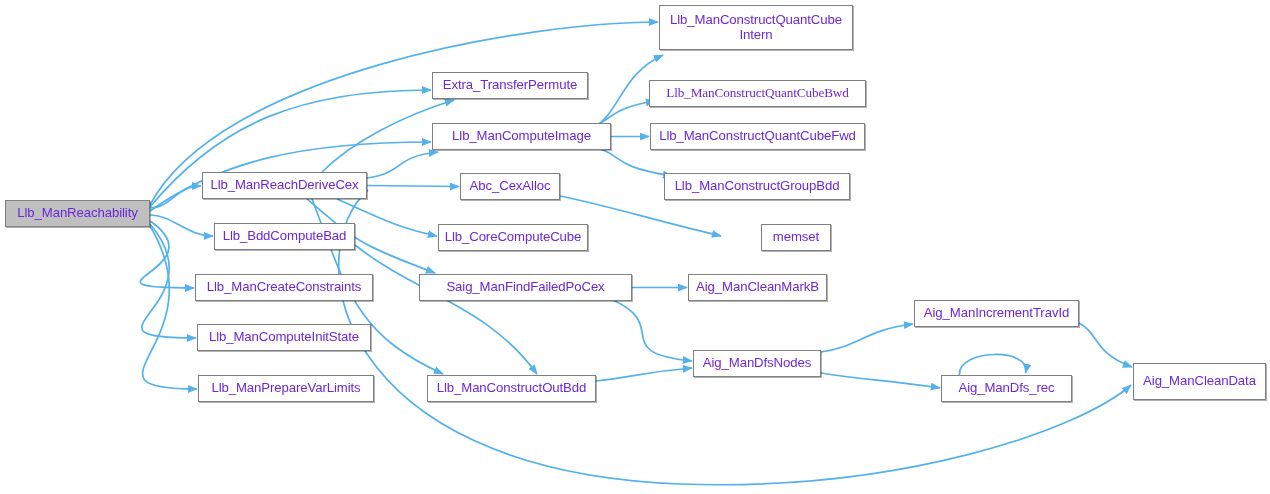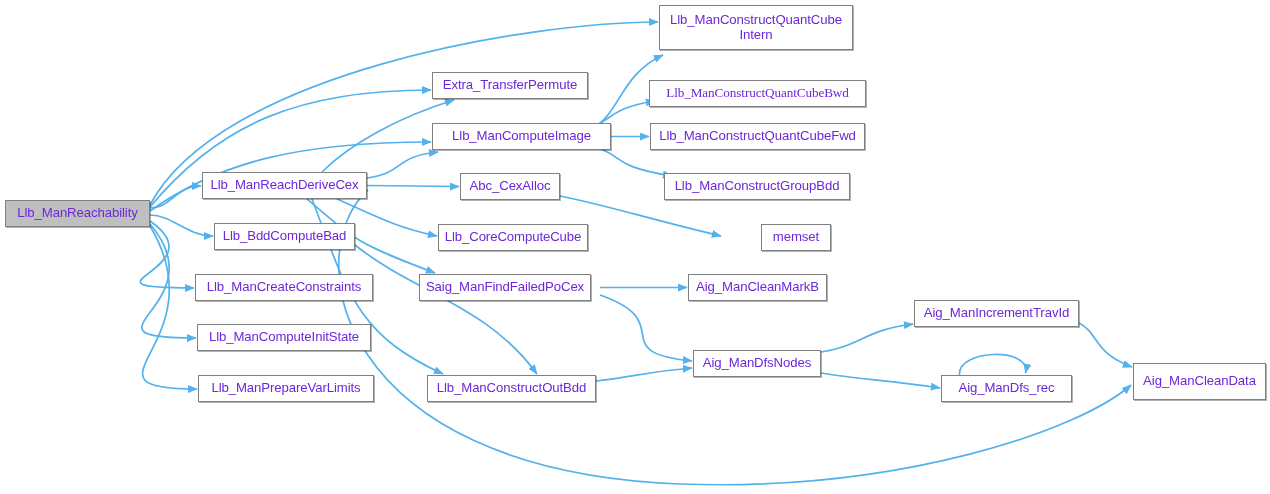--- a/index.html
+++ b/index.html
@@ -76,21 +76,21 @@
       <div class="node root" style="left: 5px; top: 200px; width: 145px; height: 27px;"><span class="lbl">Llb_ManReachability</span></div>
       <div class="node" style="left: 202px; top: 172px; width: 165px; height: 27px;"><span class="lbl">Llb_ManReachDeriveCex</span></div>
       <div class="node" style="left: 214px; top: 223px; width: 141px; height: 27px;"><span class="lbl">Llb_BddComputeBad</span></div>
       <div class="node" style="left: 195px; top: 274px; width: 178px; height: 27px;"><span class="lbl">Llb_ManCreateConstraints</span></div>
       <div class="node" style="left: 197px; top: 324px; width: 174px; height: 27px;"><span class="lbl">Llb_ManComputeInitState</span></div>
       <div class="node" style="left: 198px; top: 375px; width: 176px; height: 27px;"><span class="lbl">Llb_ManPrepareVarLimits</span></div>
       <div class="node" style="left: 432px; top: 72px; width: 156px; height: 27px;"><span class="lbl">Extra_TransferPermute</span></div>
       <div class="node" style="left: 432px; top: 123px; width: 179px; height: 27px;"><span class="lbl">Llb_ManComputeImage</span></div>
       <div class="node" style="left: 460px; top: 173px; width: 100px; height: 27px;"><span class="lbl">Abc_CexAlloc</span></div>
       <div class="node" style="left: 438px; top: 224px; width: 150px; height: 27px;"><span class="lbl">Llb_CoreComputeCube</span></div>
-      <div class="node" style="left: 419px; top: 274px; width: 172px; height: 27px;"><span class="lbl">Saig_ManFindFailedPoCex</span></div>
+      <div class="node" style="left: 419px; top: 274px; width: 213px; height: 27px;"><span class="lbl">Saig_ManFindFailedPoCex</span></div>
       <div class="node" style="left: 427px; top: 375px; width: 169px; height: 27px;"><span class="lbl">Llb_ManConstructOutBdd</span></div>
       <div class="node" style="left: 659px; top: 5px; width: 194px; height: 45px;"><span class="lbl">Llb_ManConstructQuantCube
 Intern</span></div>
       <div class="node" style="left: 649px; top: 80px; width: 217px; height: 27px; font-family: Liberation Serif, serif;"><span class="lbl">Llb_ManConstructQuantCubeBwd</span></div>
       <div class="node" style="left: 650px; top: 123px; width: 215px; height: 27px;"><span class="lbl">Llb_ManConstructQuantCubeFwd</span></div>
       <div class="node" style="left: 664px; top: 173px; width: 186px; height: 27px;"><span class="lbl">Llb_ManConstructGroupBdd</span></div>
       <div class="node" style="left: 722px; top: 224px; width: 70px; height: 27px; margin-left: 39px;"><span class="lbl">memset</span></div>
       <div class="node" style="left: 688px; top: 274px; width: 139px; height: 27px;"><span class="lbl">Aig_ManCleanMarkB</span></div>
       <div class="node" style="left: 693px; top: 350px; width: 128px; height: 27px;"><span class="lbl">Aig_ManDfsNodes</span></div>
       <div class="node" style="left: 914px; top: 300px; width: 165px; height: 27px;"><span class="lbl">Aig_ManIncrementTravId</span></div>

